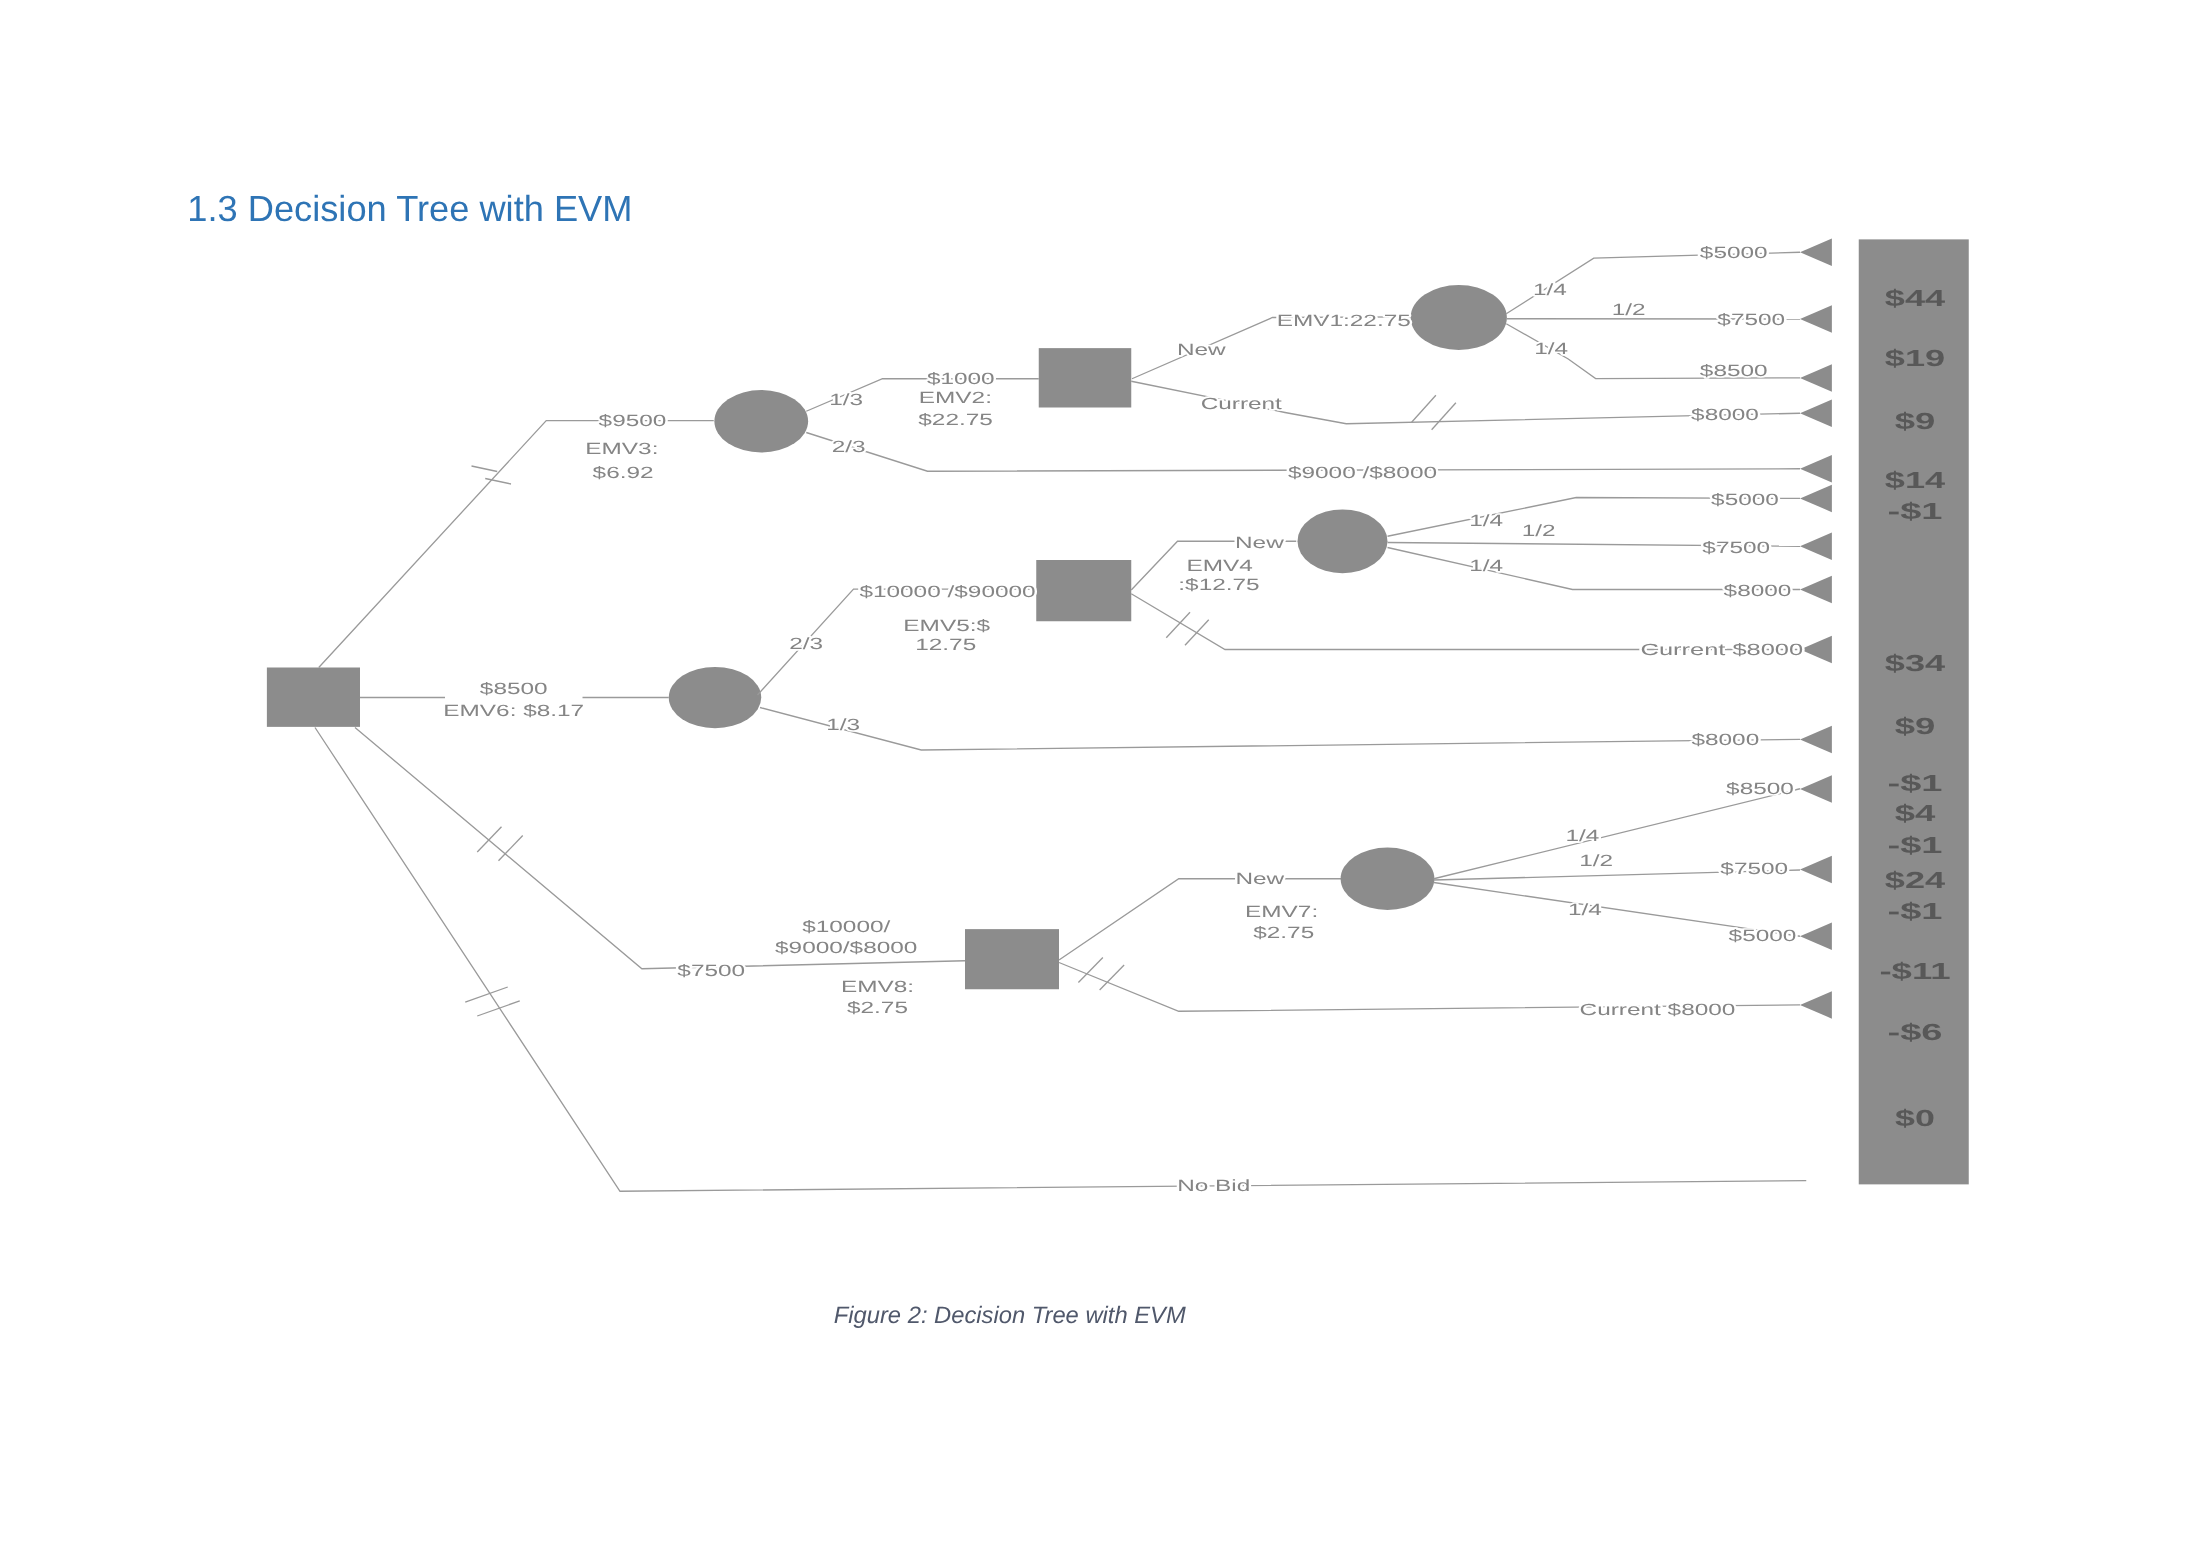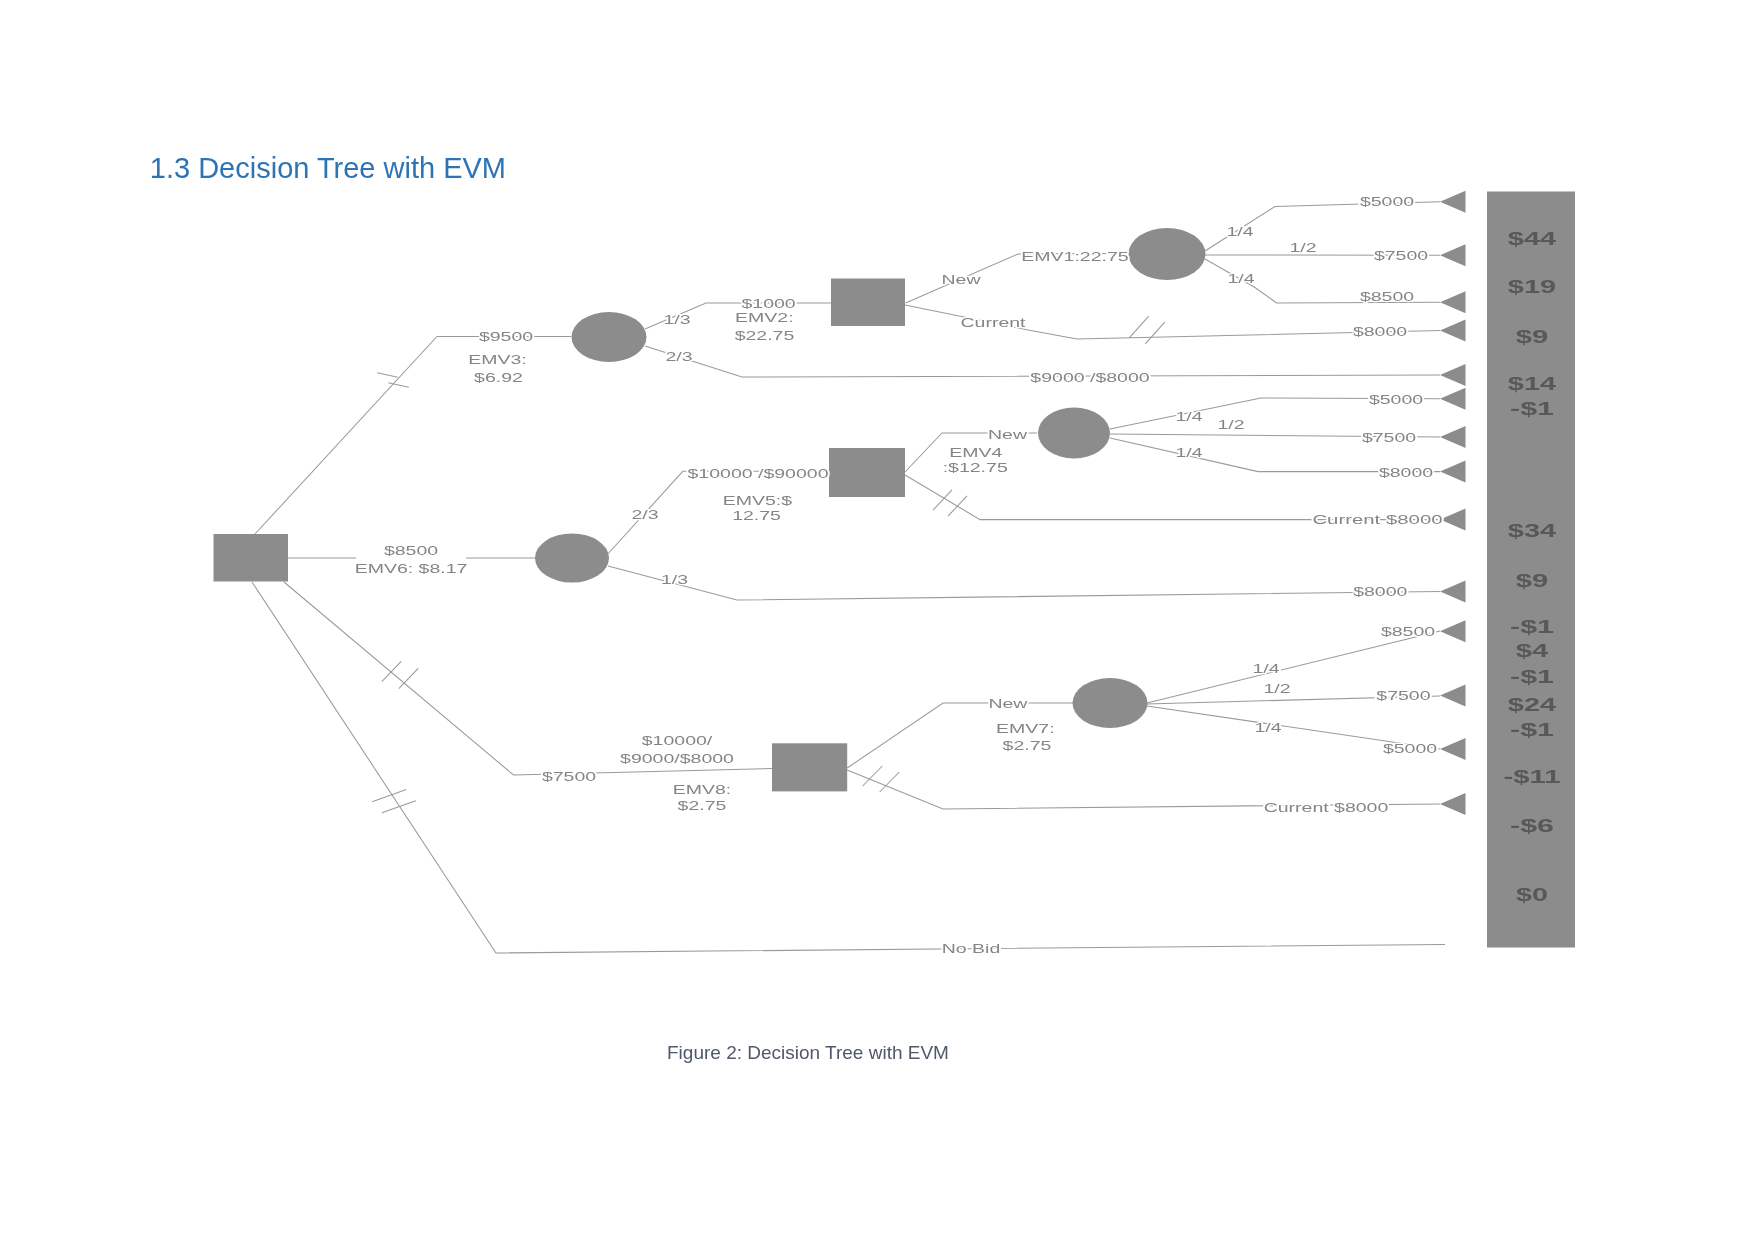--- a/index.html
+++ b/index.html
@@ -1,20 +1,20 @@
 <!DOCTYPE html>
 <html><head>
 <meta charset="utf-8">
 <title>Decision Tree with EVM</title>
 <style>
   html,body{margin:0;padding:0;}
   body{width:1754px;height:1241px;background:#ffffff;font-family:"Liberation Sans",sans-serif;overflow:hidden;}
   #page{position:relative;width:1754px;height:1241px;}
   #heading{position:absolute;left:149.8px;top:151.5px;font-size:29px;color:#2E74B5;font-family:"Liberation Sans",sans-serif;white-space:nowrap;letter-spacing:0px;}
-  #caption{position:absolute;left:667px;top:1042px;font-size:19px;color:#50586b;font-family:"Liberation Sans",sans-serif;white-space:nowrap;}
+  #caption{position:absolute;left:667px;top:1042px;font-size:19px;font-style:italic;color:#50586b;font-family:"Liberation Sans",sans-serif;white-space:nowrap;}
   svg#tree{position:absolute;left:0;top:0;}
   .ln{stroke:#9a9a9a;stroke-width:1.05;fill:none;}
   .node{fill:#8c8c8c;}
   .tri{fill:#8c8c8c;}
   .lbl{fill:#858585;font-family:"Liberation Sans",sans-serif;font-size:13px;}
   .halo{stroke:#ffffff;stroke-width:2.6px;stroke-linejoin:round;fill:#ffffff;}
   .bar{fill:#8c8c8c;}
   .barv{fill:#585858;font-family:"Liberation Sans",sans-serif;font-size:18.5px;font-weight:bold;text-anchor:middle;}
 </style>
 </head>

